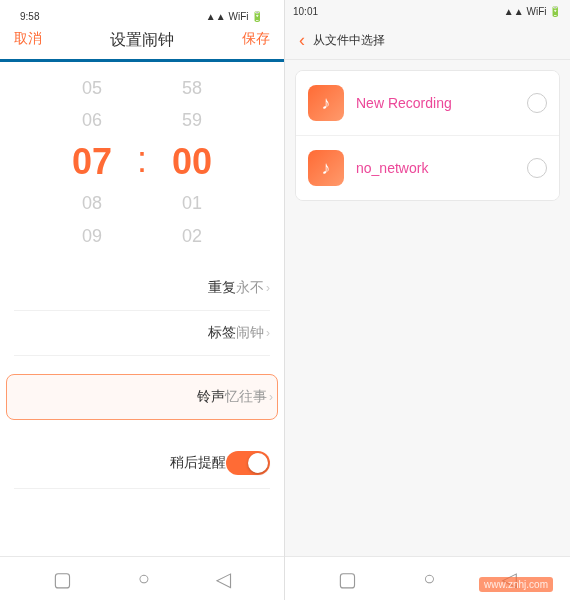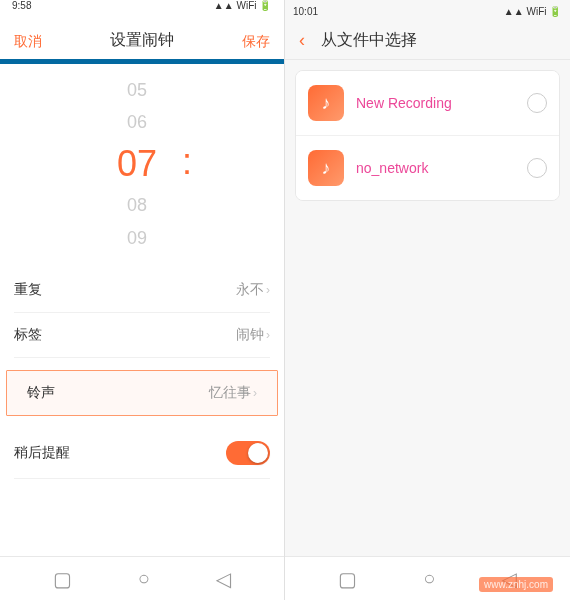--- a/index.html
+++ b/index.html
@@ -19,34 +19,34 @@
       background: #fff;
       display: flex;
       flex-direction: column;
       border-right: 1px solid #e0e0e0;
     }
 
     .status-bar-left {
       height: 22px;
       background: #fff;
       display: flex;
+      align-items: flex-end;
+      justify-content: space-between;
+      padding: 0 20px;
+      font-size: 10px;
+      color: #333;
+    }
+    .status-right-info { display: flex; align-items: center; gap: 3px; }
+
+    .top-bar {
+      display: flex;
       align-items: flex-start;
       justify-content: space-between;
-      padding: 0 12px;
-      font-size: 10px;
-      color: #333;
-    }
-    .status-right-info { display: flex; align-items: center; gap: 3px; }
-
-    .top-bar {
-      display: flex;
-      align-items: flex-end;
-      justify-content: space-between;
       padding: 8px 14px;
-      border-bottom: 5px solid #0369a1;
+      border-bottom: 3px solid #0369a1;
     }
 
     .top-bar-cancel {
       color: #ff6b35;
       font-size: 14px;
       cursor: pointer;
     }
 
     .top-bar-title {
       font-size: 16px;
@@ -79,52 +79,52 @@
 
     .time-inactive {
       font-size: 18px;
       color: #ccc;
       line-height: 1.8;
     }
 
     .time-active {
       font-size: 36px;
       color: #ff6b35;
-      font-weight: 400;
+      font-weight: 700;
       line-height: 1.4;
     }
 
     .time-colon {
       font-size: 36px;
       color: #ff6b35;
       font-weight: 500;
       margin-bottom: 4px;
       align-self: center;
     }
 
     
     .settings-list {
       flex: 1;
       padding: 0 14px;
     }
 
     .setting-row {
       display: flex;
       align-items: center;
-      justify-content: space-between;
+      justify-content: flex-end;
       padding: 13px 0;
       border-bottom: 1px solid #f0f0f0;
     }
 
     .setting-row.highlighted {
       background: #fff8f5;
       border: 1px solid #ff9a6c;
-      border-radius: 1px;
-      padding: 13px 20px;
-      margin: 12px -8px;
+      border-radius: 8px;
+      padding: 13px 4px;
+      margin: 18px -8px;
     }
 
     .setting-label {
       font-size: 14px;
       color: #333;
     }
 
     .setting-value {
       font-size: 14px;
       color: #999;
@@ -202,24 +202,23 @@
       gap: 8px;
     }
 
     .back-arrow {
       color: #ff6b35;
       font-size: 18px;
       cursor: pointer;
     }
 
     .right-top-title {
-      font-size: 16px;
+      font-size: 12px;
       color: #333;
       font-weight: 500;
-      margin-left: 8px;
     }
 
     
     .file-list {
       background: #fff;
       margin: 10px 10px 0;
       border-radius: 8px;
       overflow: hidden;
       border: 1px solid #e8e8e8;
     }
@@ -312,20 +311,27 @@
 
   <div class="time-picker">
     <div class="time-column">
       <span class="time-inactive">05</span>
       <span class="time-inactive">06</span>
       <span class="time-active">07</span>
       <span class="time-inactive">08</span>
       <span class="time-inactive">09</span>
     </div>
     <div class="time-colon">:</div>
+    <div class="time-column">
+      <span class="time-inactive">58</span>
+      <span class="time-inactive">59</span>
+      <span class="time-active">00</span>
+      <span class="time-inactive">01</span>
+      <span class="time-inactive">02</span>
+    </div>
   </div>
 
   <div class="settings-list">
 
     <div class="setting-row">
       <span class="setting-label">重复</span>
       <span class="setting-value">
         永不<span class="setting-arrow">›</span>
       </span>
     </div>

